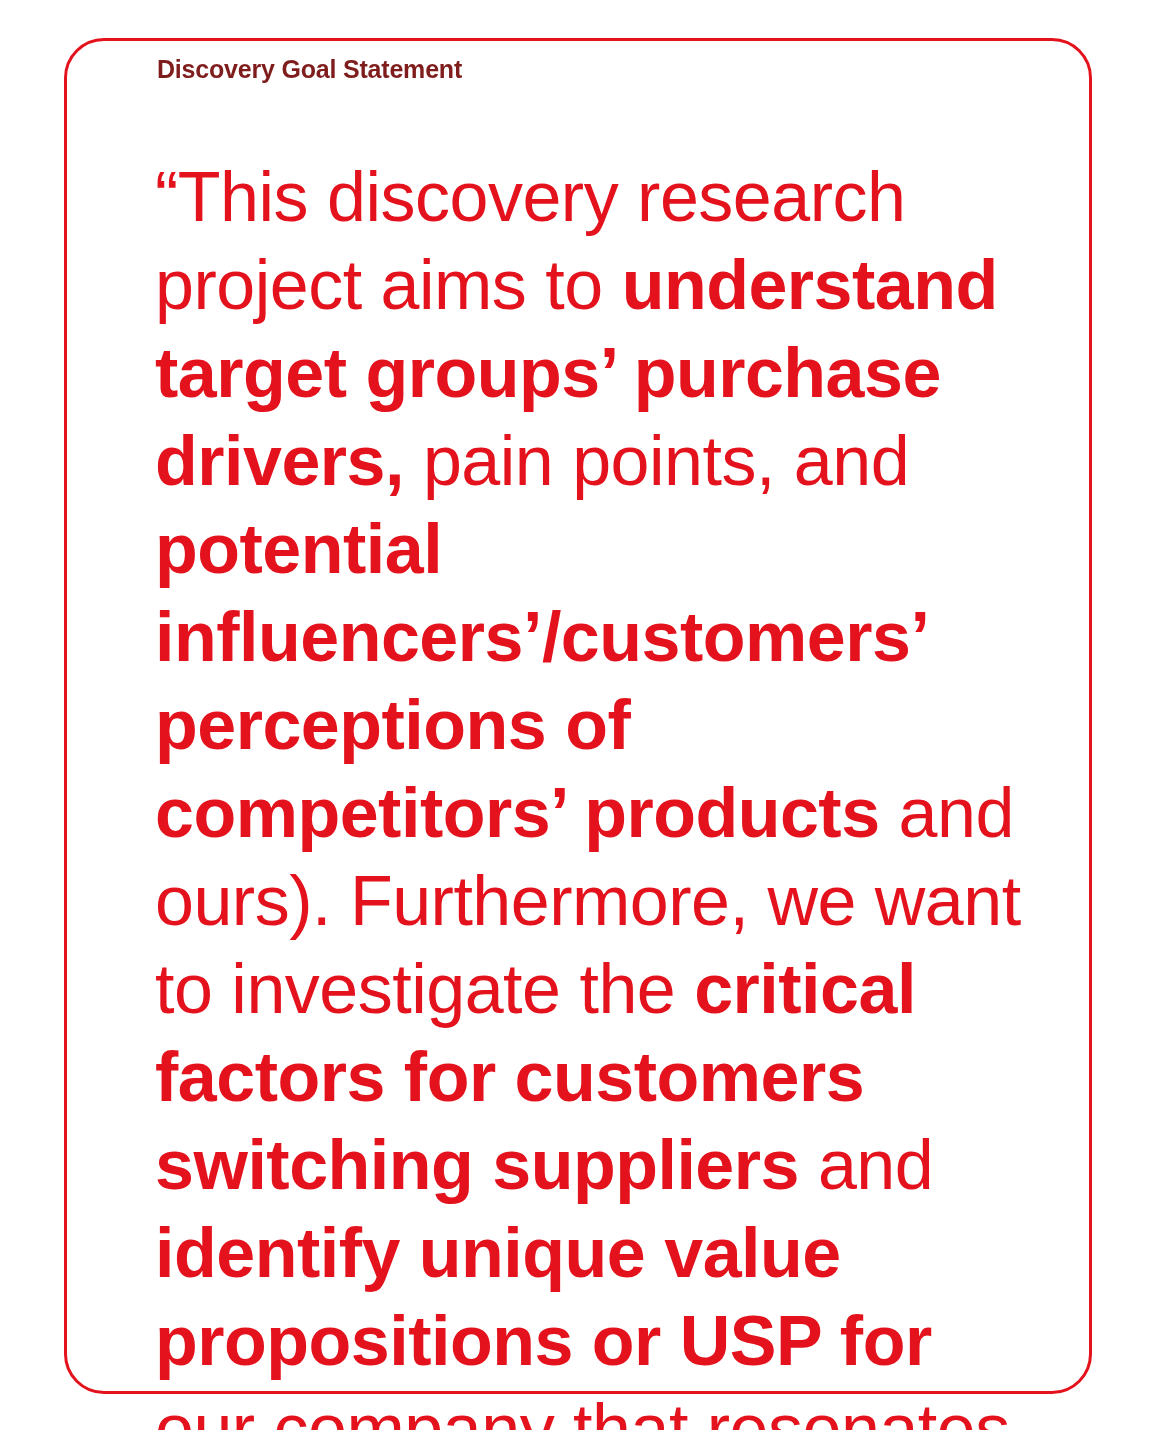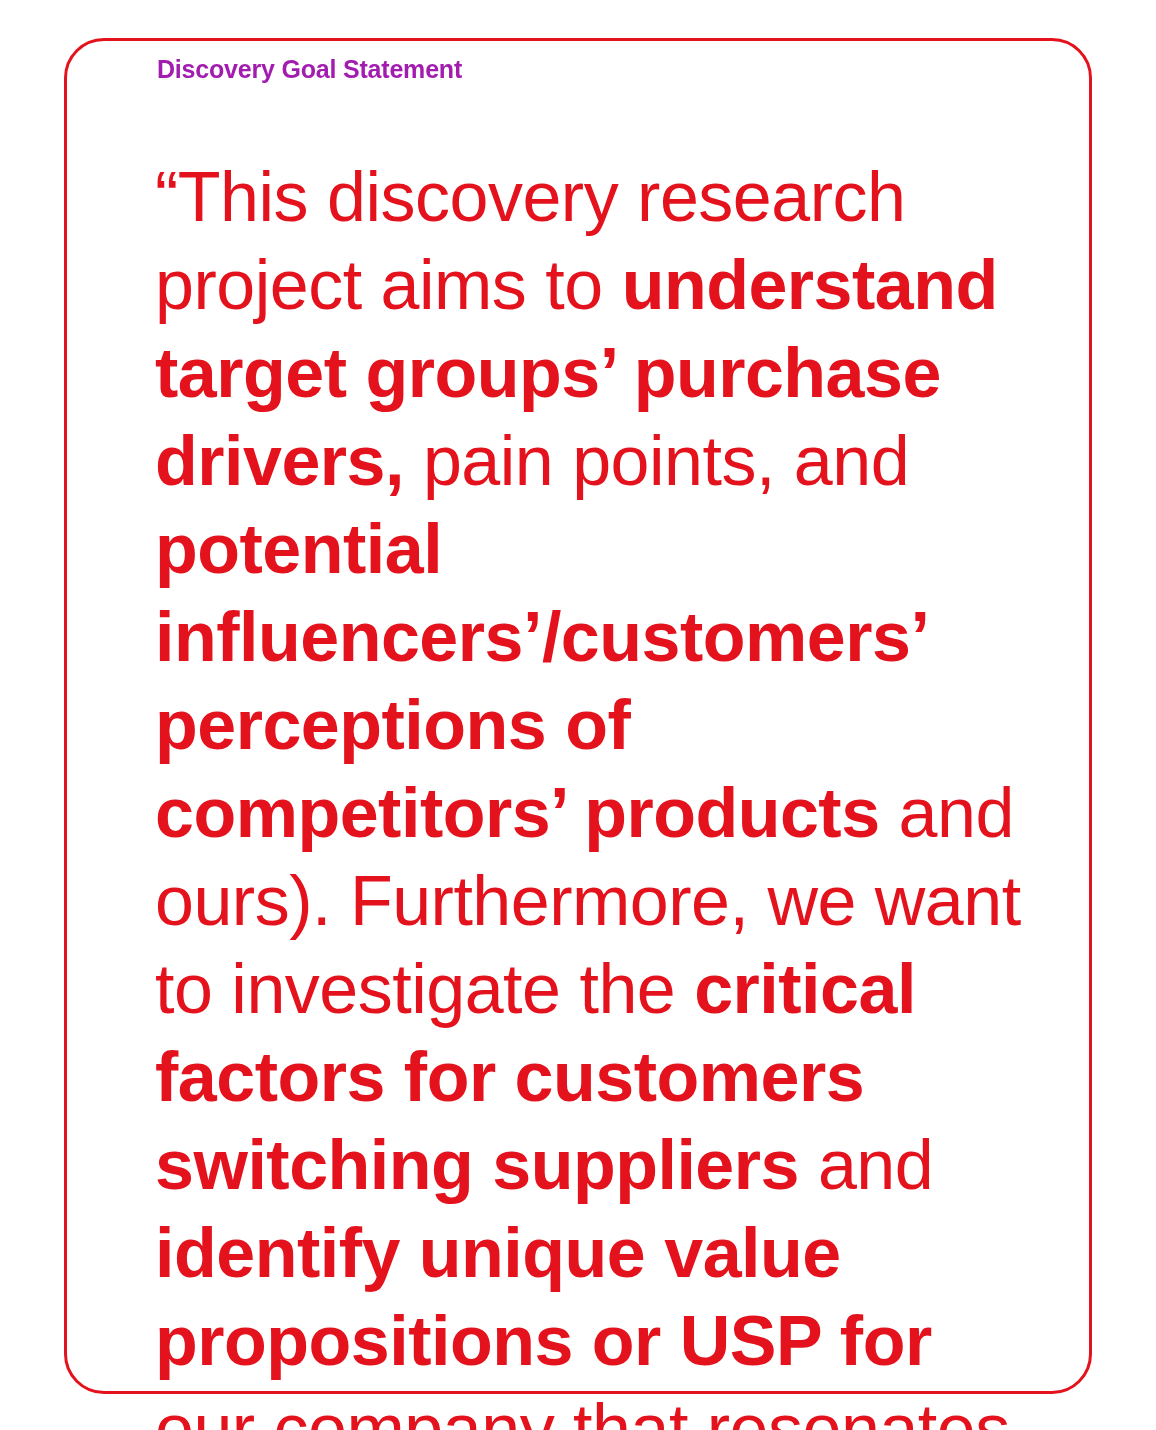--- a/index.html
+++ b/index.html
@@ -31,21 +31,21 @@
     border-radius: 40px;
     background: #ffffff;
   }
   .card-label {
     position: absolute;
     left: 90px;
     top: 14px;
     font-size: 25px;
     font-weight: bold;
     letter-spacing: -0.2px;
-    color: #a21caf;
+    color: #7f1d1d;
     white-space: nowrap;
   }
   .quote {
     position: absolute;
     left: 88px;
     top: 112px;
     right: 60px;
     font-size: 70px;
     line-height: 88px;
     color: #e4121c;

